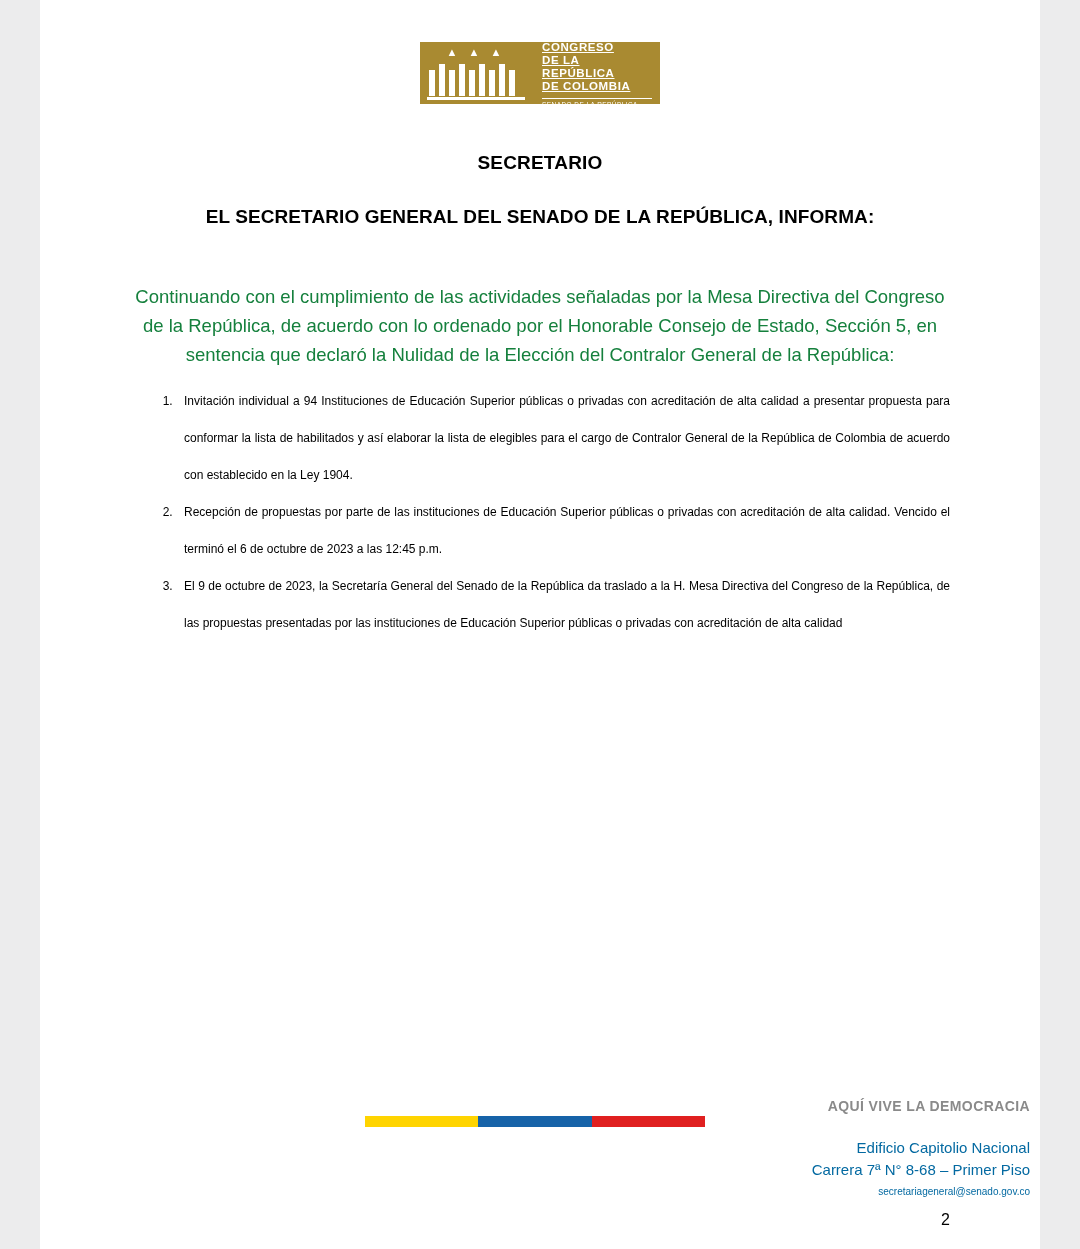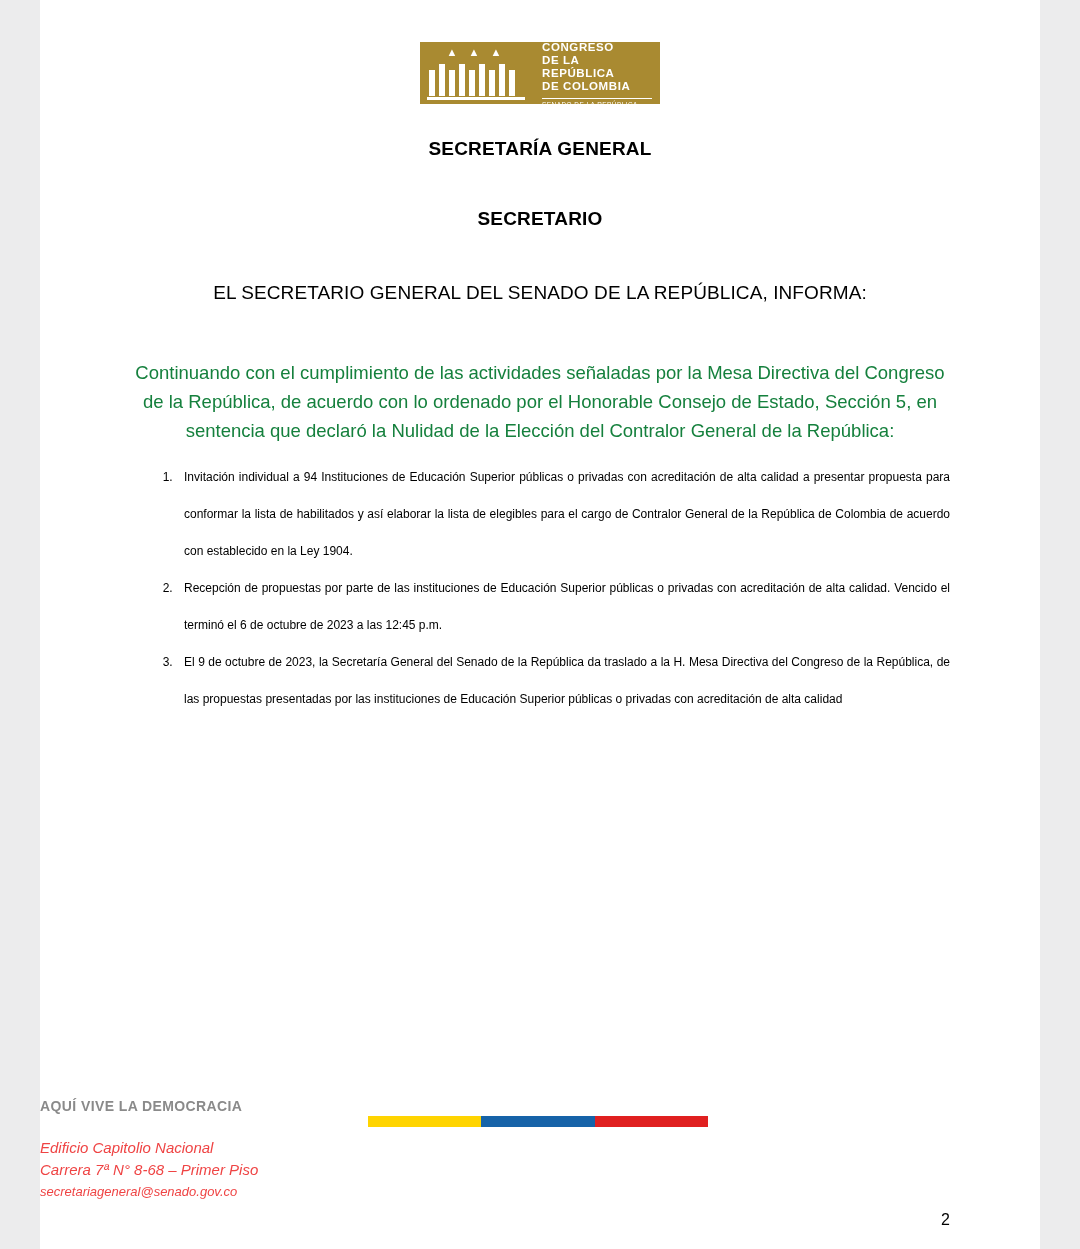--- a/index.html
+++ b/index.html
@@ -83,20 +83,21 @@
     background: #ffffff;
   }
   .logo-right {
     width: 128px;
     background: #a98a31;
     padding: 6px 8px 4px 10px;
     color: #ffffff;
     display: flex;
     flex-direction: column;
     justify-content: center;
+    text-decoration: underline;
   }
   .logo-right .l1, .logo-right .l2, .logo-right .l3 {
     font-size: 11.5px;
     font-weight: bold;
     letter-spacing: 0.6px;
     line-height: 13px;
   }
   .logo-right .l4 {
     margin-top: 5px;
     font-size: 6.4px;
@@ -117,22 +118,22 @@
   h2.comunicado {
     text-align: center;
     font-size: 19px;
     font-weight: bold;
     margin: 48px 0 0 0;
     letter-spacing: 0.2px;
   }
   h3.informa {
     text-align: center;
     font-size: 19px;
-    font-weight: normal;
-    margin: 48px 0 0 0;
+    font-weight: bold;
+    margin: 28px 0 0 0;
     line-height: 30px;
     letter-spacing: 0.1px;
   }
 
   
   p.intro {
     margin: 50px 0 0 0;
     text-align: center;
     font-size: 18.5px;
     line-height: 29px;
@@ -147,47 +148,46 @@
   ol.items li {
     text-align: justify;
     padding-left: 8px;
     margin-bottom: 0px;
   }
 
   
   .footer {
     position: absolute;
     left: 0;
-    right: 4px;
+    right: 10px;
     bottom: 46px;
-    text-align: left;
+    text-align: right;
   }
   .slogan {
     font-size: 14px;
     font-weight: bold;
     color: #8a8a8a;
     letter-spacing: 0.4px;
     margin-bottom: 2px;
   }
   .flag {
     width: 340px;
     height: 11px;
     margin: 0 auto 10px auto;
     display: flex;
   }
   .flag .y { flex: 1; background: #ffd400; }
   .flag .b { flex: 1; background: #1663a8; }
   .flag .r { flex: 1; background: #e02020; }
   .addr {
     font-size: 15px;
     line-height: 22px;
-    color: #ef4444;
-    font-style: italic;
-  }
-  .addr .mail { font-size: 13px; }
+    color: #0369a1;
+  }
+  .addr .mail { font-size: 10px; }
   .page-num {
     position: absolute;
     right: 90px;
     bottom: 20px;
     font-size: 16px;
     color: #000;
   }
 </style>
 </head>
 <body>
@@ -215,21 +215,20 @@
           </div>
           <div class="logo-right">
             <div class="l1">CONGRESO</div>
             <div class="l2">DE LA REPÚBLICA</div>
             <div class="l3">DE COLOMBIA</div>
             <div class="l4">SENADO DE LA REPÚBLICA</div>
           </div>
         </div>
       </div>
 
-      <h1 class="sec-general">SECRETARÍA GENERAL</h1>
       <h2 class="comunicado">SECRETARIO</h2>
       <h3 class="informa">EL SECRETARIO GENERAL DEL SENADO DE LA REPÚBLICA, INFORMA:</h3>
 
       <p class="intro">Continuando con el cumplimiento de las actividades señaladas por la Mesa Directiva del Congreso de la República, de acuerdo con lo ordenado por el Honorable Consejo de Estado, Sección 5, en sentencia que declaró la Nulidad de la Elección del Contralor General de la República:</p>
 
       <ol class="items">
         <li>Invitación individual a 94 Instituciones de Educación Superior públicas o privadas con acreditación de alta calidad a presentar propuesta para conformar la lista de habilitados y así elaborar la lista de elegibles para el cargo de Contralor General de la República de Colombia de acuerdo con establecido en la Ley 1904.</li>
         <li>Recepción de propuestas por parte de las instituciones de Educación Superior públicas o privadas con acreditación de alta calidad. Vencido el terminó el 6 de octubre de 2023 a las 12:45 p.m.</li>
         <li>El 9 de octubre de 2023, la Secretaría General del Senado de la República da traslado a la H. Mesa Directiva del Congreso de la República, de las propuestas presentadas por las instituciones de Educación Superior públicas o privadas con acreditación de alta calidad</li>
       </ol>

